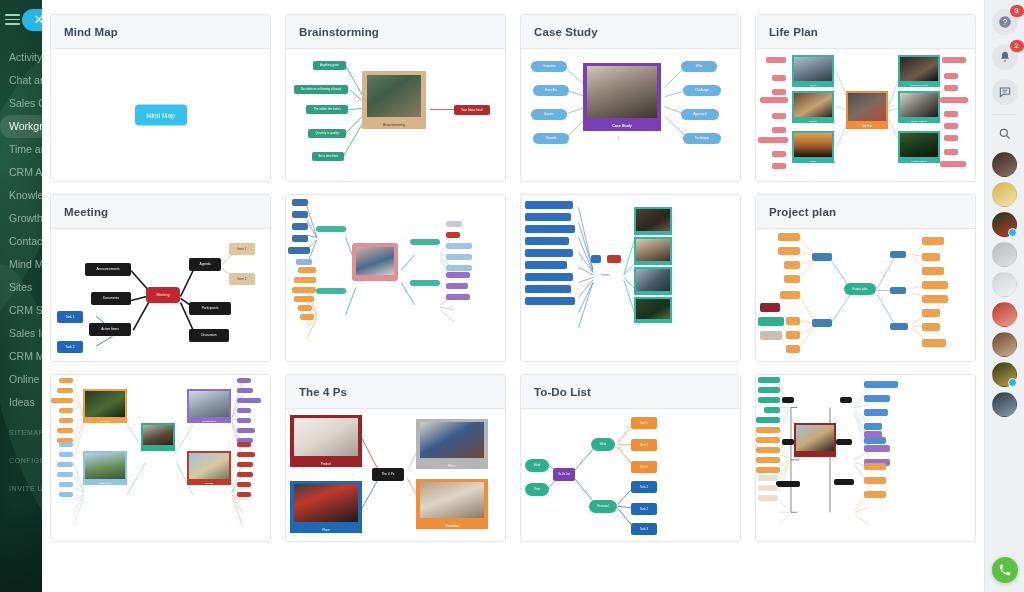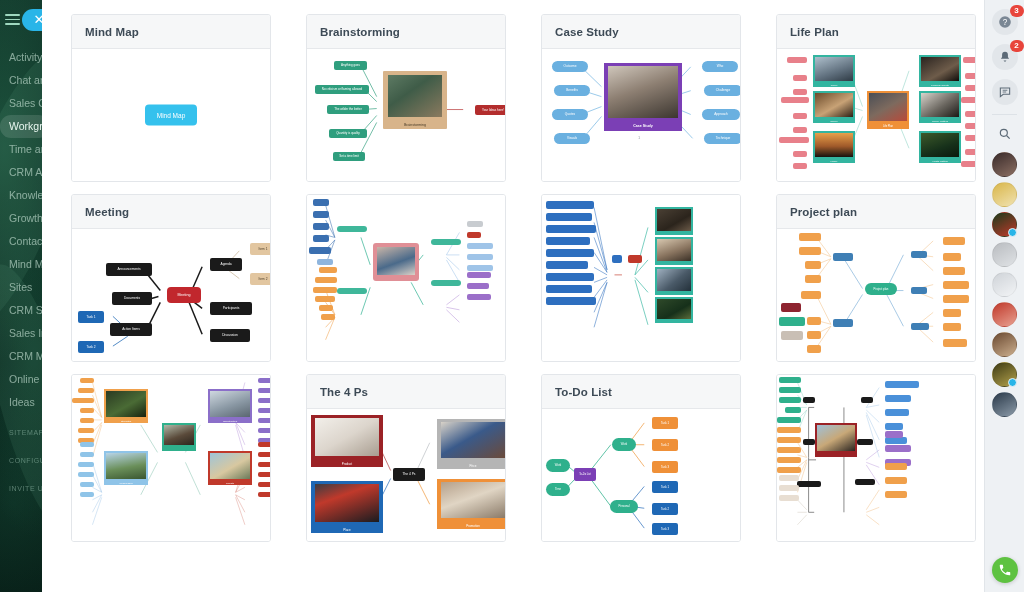--- a/index.html
+++ b/index.html
@@ -83,21 +83,20 @@
   }
 
   .map-card {
     background: #fff;
     border: 1px solid #e3e6ea;
     border-radius: 3px;
     overflow: hidden;
     height: 168px;
     display: flex; flex-direction: column;
     cursor: pointer;
-    margin-left: 21px;
   }
   .card-head {
     height: 34px;
     background: #f6f7f8;
     border-bottom: 1px solid #e6e8eb;
     display: flex; align-items: center;
     padding: 0 13px;
   }
   .card-title {
     font-size: 11.5px;

